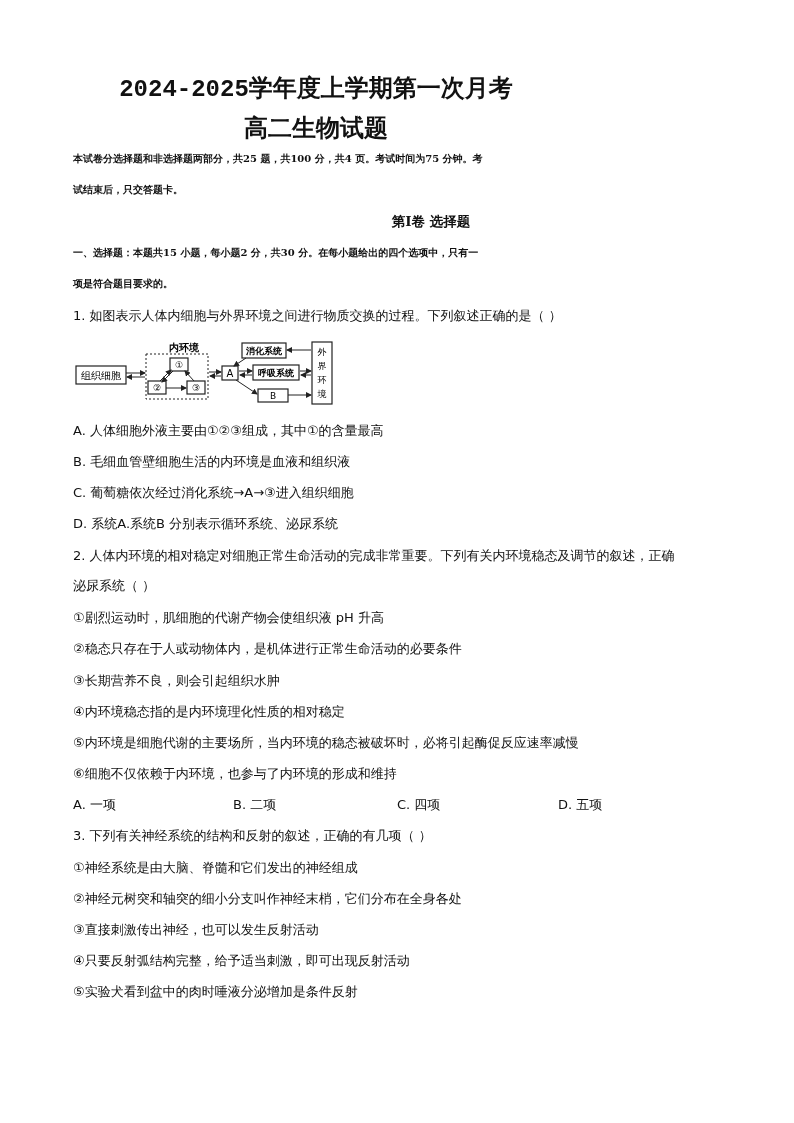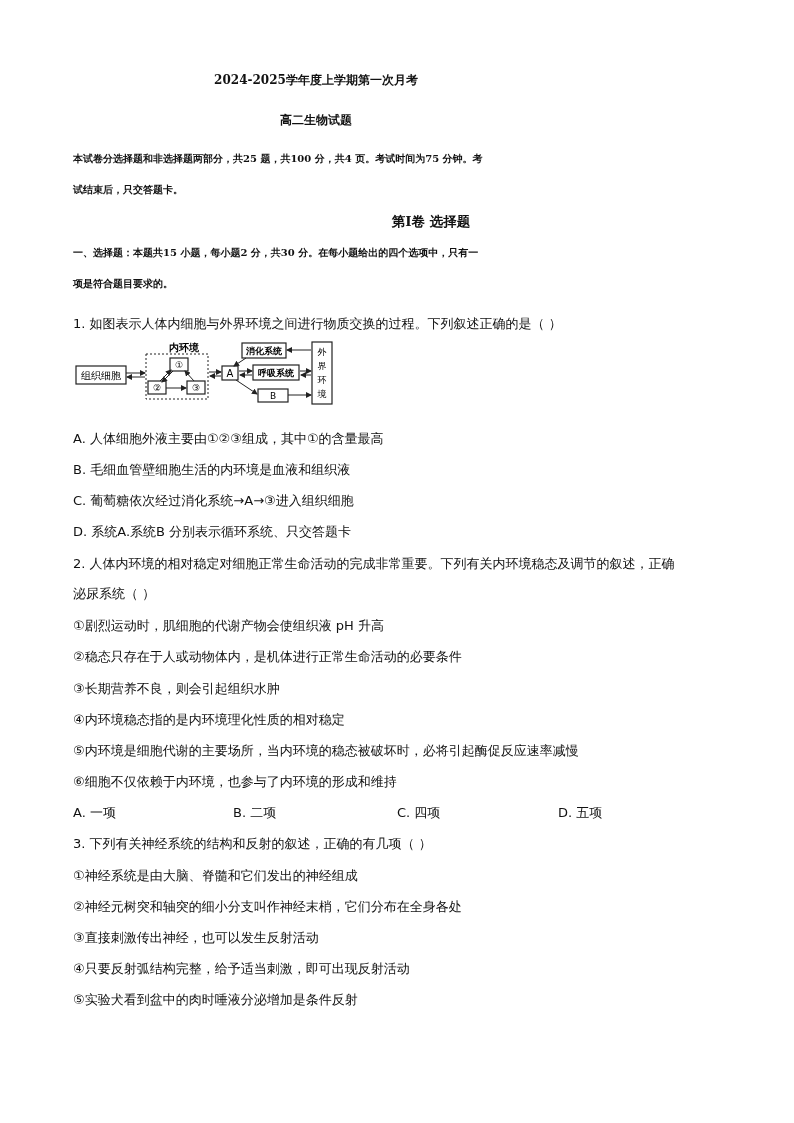--- a/index.html
+++ b/index.html
@@ -1,20 +1,20 @@
 <!DOCTYPE html>
 <html><head>
 <meta charset="utf-8">
 <style>
   html, body { margin: 0; padding: 0; background: #ffffff; }
   body { width: 794px; height: 1123px; position: relative; overflow: hidden; color: #111; font-family: "DejaVu Serif", "Liberation Serif", serif; }
   .line { position: absolute; left: 73px; white-space: nowrap; font-size: 10px; line-height: 18px; }
   .bold { font-weight: bold; }
-  .sans { font-family: "DejaVu Sans", "Liberation Sans", sans-serif; font-size: 13px; margin-top: 8px; }
-  .title { position: absolute; left: 0; width: 632px; text-align: center; font-weight: bold; font-size: 12px; }
+  .sans { font-family: "DejaVu Sans", "Liberation Sans", sans-serif; font-size: 13px; }
+  .title { position: absolute; left: 0; width: 632px; text-align: center; font-weight: bold; font-size: 24px; font-family: Liberation Mono, monospace; }
   .center-line { position: absolute; left: 0; width: 794px; text-align: center; margin-left: 34px; }
   .opt { position: absolute; white-space: nowrap; }
   svg text { font-family: "DejaVu Sans", "Liberation Sans", sans-serif; }
 </style>
 </head>
 <body>
 
 <div class="title" style="top:72px;">2024-2025学年度上学期第一次月考</div>
 <div class="title" style="top:112px;">高二生物试题</div>
 
@@ -92,21 +92,21 @@
 
     <line x1="162" y1="41" x2="183" y2="55" stroke="#222" stroke-width="1" marker-end="url(#ah)"></line>
 
     <line x1="214" y1="56" x2="237" y2="56" stroke="#222" stroke-width="1" marker-end="url(#ah)"></line>
   </svg>
 </div>
 
 <div class="line sans" style="top:422px;">A. 人体细胞外液主要由①②③组成，其中①的含量最高</div>
 <div class="line sans" style="top:453px;">B. 毛细血管壁细胞生活的内环境是血液和组织液</div>
 <div class="line sans" style="top:484px;">C. 葡萄糖依次经过消化系统→A→③进入组织细胞</div>
-<div class="line sans" style="top:515px;">D. 系统A.系统B 分别表示循环系统、只交答题卡</div>
+<div class="line sans" style="top:515px;">D. 系统A.系统B 分别表示循环系统、泌尿系统</div>
 
 <div class="line sans" style="top:547px;">2. 人体内环境的相对稳定对细胞正常生命活动的完成非常重要。下列有关内环境稳态及调节的叙述，正确</div>
 <div class="line sans" style="top:577px;">泌尿系统（        ）</div>
 <div class="line sans" style="top:609px;">①剧烈运动时，肌细胞的代谢产物会使组织液 pH 升高</div>
 <div class="line sans" style="top:640px;">②稳态只存在于人或动物体内，是机体进行正常生命活动的必要条件</div>
 <div class="line sans" style="top:672px;">③长期营养不良，则会引起组织水肿</div>
 <div class="line sans" style="top:703px;">④内环境稳态指的是内环境理化性质的相对稳定</div>
 <div class="line sans" style="top:734px;">⑤内环境是细胞代谢的主要场所，当内环境的稳态被破坏时，必将引起酶促反应速率减慢</div>
 <div class="line sans" style="top:765px;">⑥细胞不仅依赖于内环境，也参与了内环境的形成和维持</div>
 

